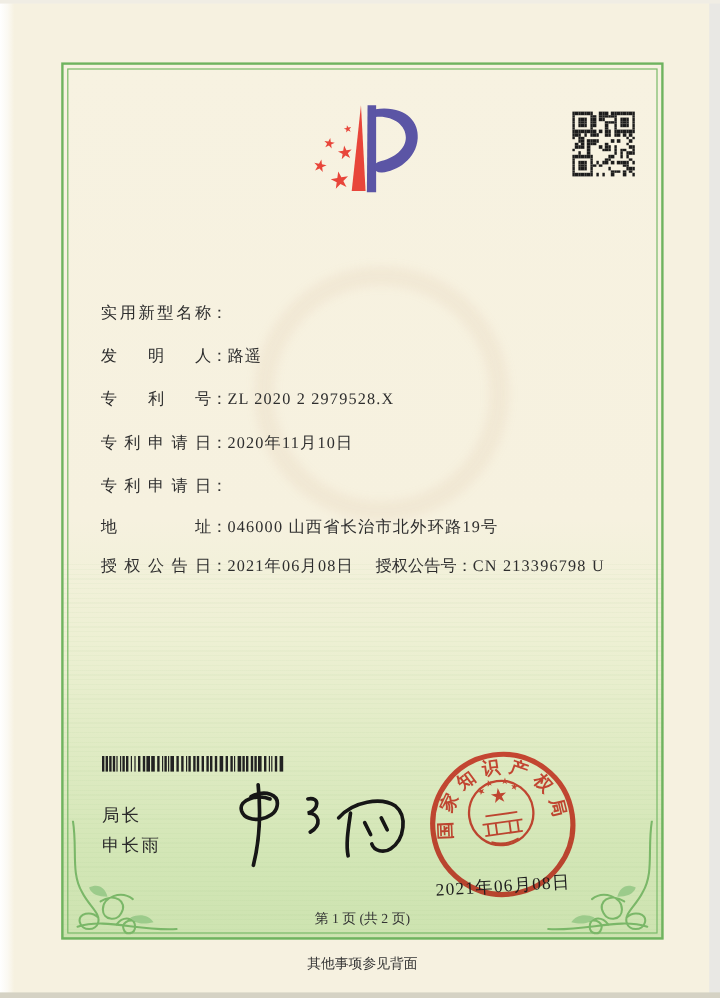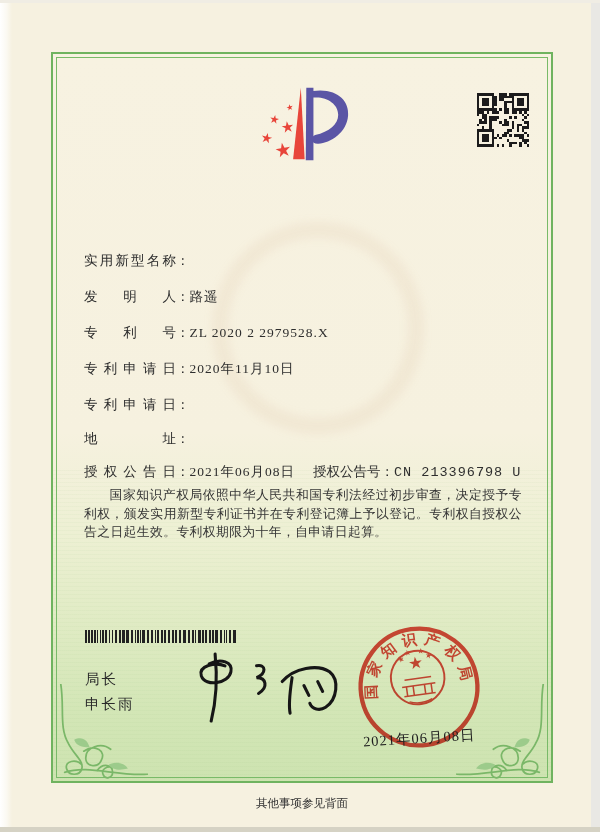--- a/index.html
+++ b/index.html
@@ -26,21 +26,21 @@
   .title{position:absolute;left:51px;top:183px;width:502px;text-align:center;
     font-size:30px;font-weight:bold;letter-spacing:7px;color:#1f1f1f;}
   .logo{position:absolute;left:253px;top:80px;}
   .qr{position:absolute;left:477px;top:93px;width:52px;height:54px;
     display:grid;grid-template-rows:repeat(21,1fr);grid-template-columns:repeat(21,1fr);}
   .qr i{background:#1c1c1c;}
   .f-row{position:absolute;left:84px;display:flex;align-items:baseline;font-size:13.5px;color:#2e2e2e;}
   .f-label{flex:none;width:92px;display:inline-block;text-align:justify;text-align-last:justify;}
   .f-colon{flex:none;}
   .f-value{letter-spacing:1px;white-space:nowrap;}
-  .f-row2{margin-left:18px;display:flex;align-items:baseline;font-family:Liberation Mono, monospace;}
+  .f-row2{margin-left:18px;display:flex;align-items:baseline;}
   .paras{position:absolute;left:84px;top:486px;width:438px;font-size:12.8px;line-height:18.6px;
     text-align:justify;color:#353535;letter-spacing:0.4px;}
   .paras p{margin:0;text-indent:2em;}
   .barcode{position:absolute;left:85px;top:630px;width:152px;height:13px;}
   .barcode i{position:absolute;top:0;bottom:0;background:#222;}
   .issuer-title{position:absolute;left:85px;top:670px;font-size:14.5px;letter-spacing:2px;}
   .issuer-name{position:absolute;left:85px;top:695px;font-size:14.5px;letter-spacing:2px;}
   .signature{position:absolute;left:168px;top:652px;}
   .seal{position:absolute;left:352px;top:620px;mix-blend-mode:multiply;}
   .seal-date{position:absolute;left:363px;top:729px;font-size:14.5px;letter-spacing:1px;
@@ -342,34 +342,34 @@
       <span class="f-colon">：</span>
       <span class="f-value">2020年11月10日</span>
   </div>
   <div class="f-row" style="top:396px">
     <span class="f-label">专利申请日</span>
       <span class="f-colon">：</span>
   </div>
   <div class="f-row" style="top:430px">
     <span class="f-label">地址</span>
       <span class="f-colon">：</span>
+      <span class="f-value">046000 山西省长治市北外环路19号</span>
   </div>
   <div class="f-row" style="top:463px">
     <span class="f-label">授权公告日</span>
       <span class="f-colon">：</span>
       <span class="f-value">2021年06月08日</span>
     <span class="f-row2">
       <span>授权公告号</span>
         <span class="f-colon">：</span>
         <span class="f-value">CN 213396798 U</span>
     </span>
   </div>
 
   <div class="paras">
-    <p>国家知识产权局依照中华人民共和国专利法经过初步审查，决定授予专利权，颁发实用新型专利证书并在专利登记簿上予以登记。专利权自授权公告之日起生效。专利权期限为十年，自申请日起算。</p>
   </div>
 
   <div class="barcode">
       <i style="left:0px;width:2px"></i>
       <i style="left:3px;width:2px"></i>
       <i style="left:6px;width:2px"></i>
       <i style="left:9px;width:2px"></i>
       <i style="left:12px;width:1px"></i>
       <i style="left:15px;width:1px"></i>
       <i style="left:17px;width:2px"></i>
@@ -450,16 +450,17 @@
           <path d="M57,68 L57,78 M64,68 L64,78 M76,68 L76,78 M83,68 L83,78"></path>
           <path d="M53.5,78 L86.5,78"></path>
           <path d="M58,84 Q70,89 82,84"></path>
         </g>
       </g>
     </g>
   </svg>
 
   <div class="seal-date">2021年06月08日</div>
 
+  <div class="page-no">第 1 页 (共 2 页)</div>
   <div class="back-note">其他事项参见背面</div>
 
   <div class="edge-bottom"></div>
 </div>
 
 </body></html>

